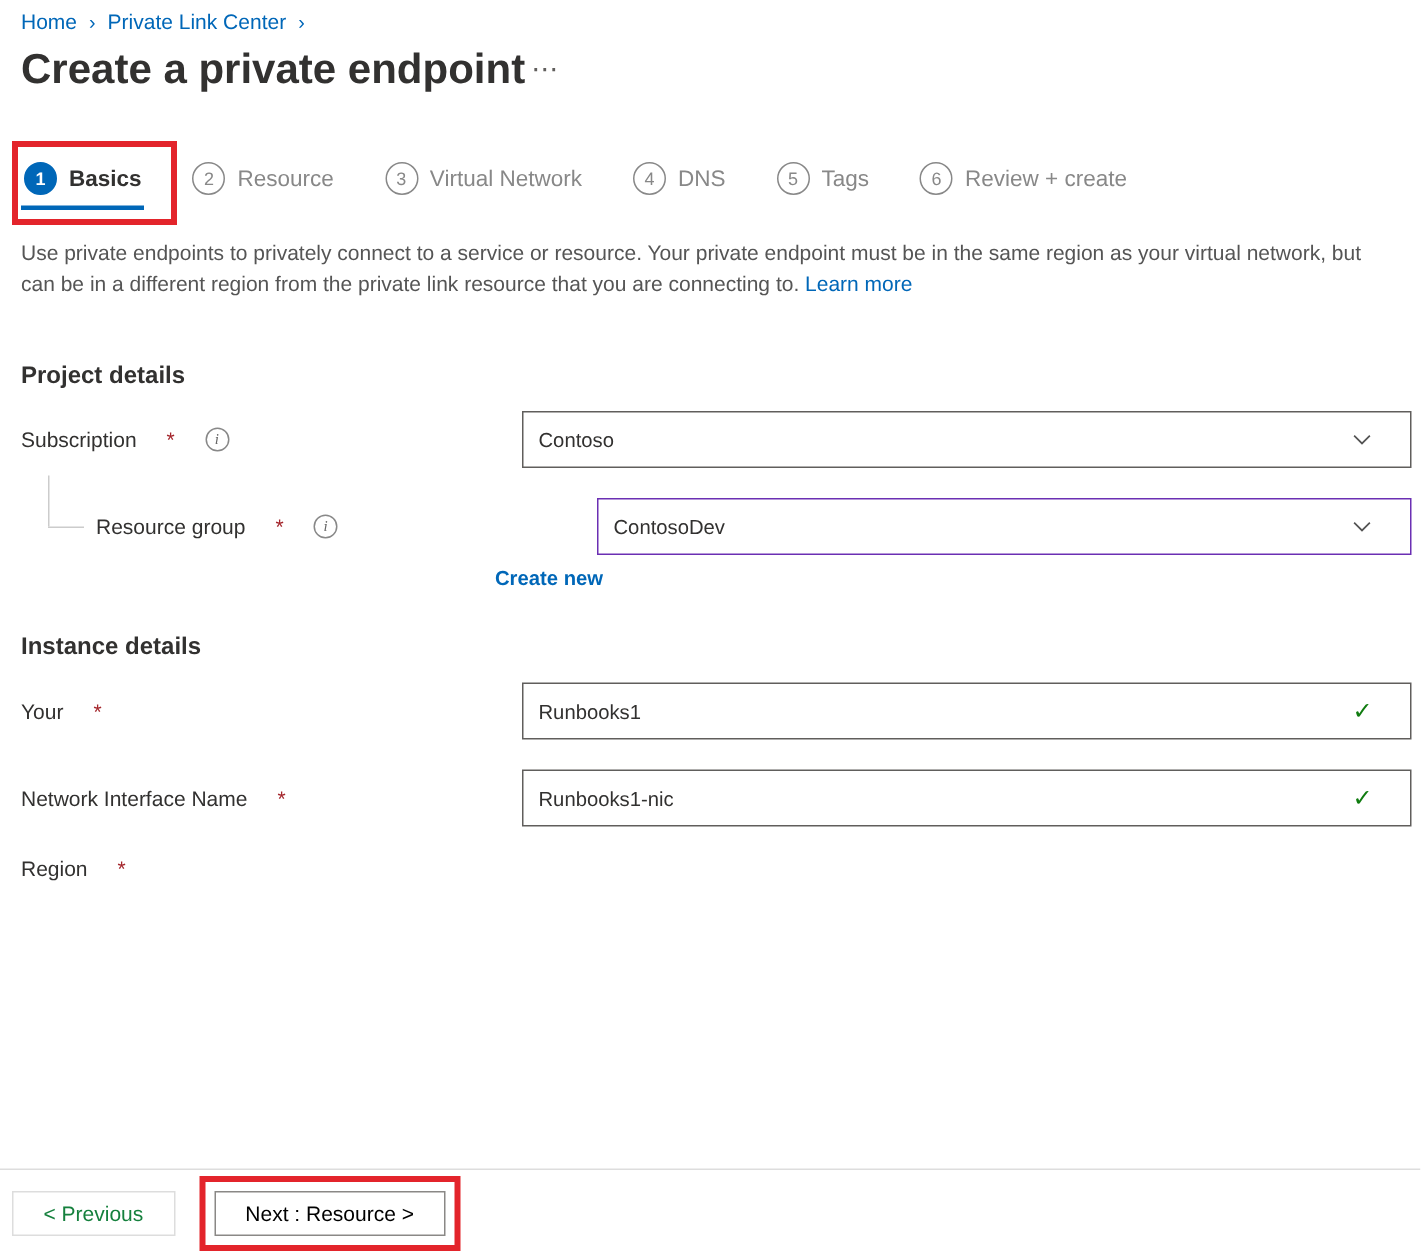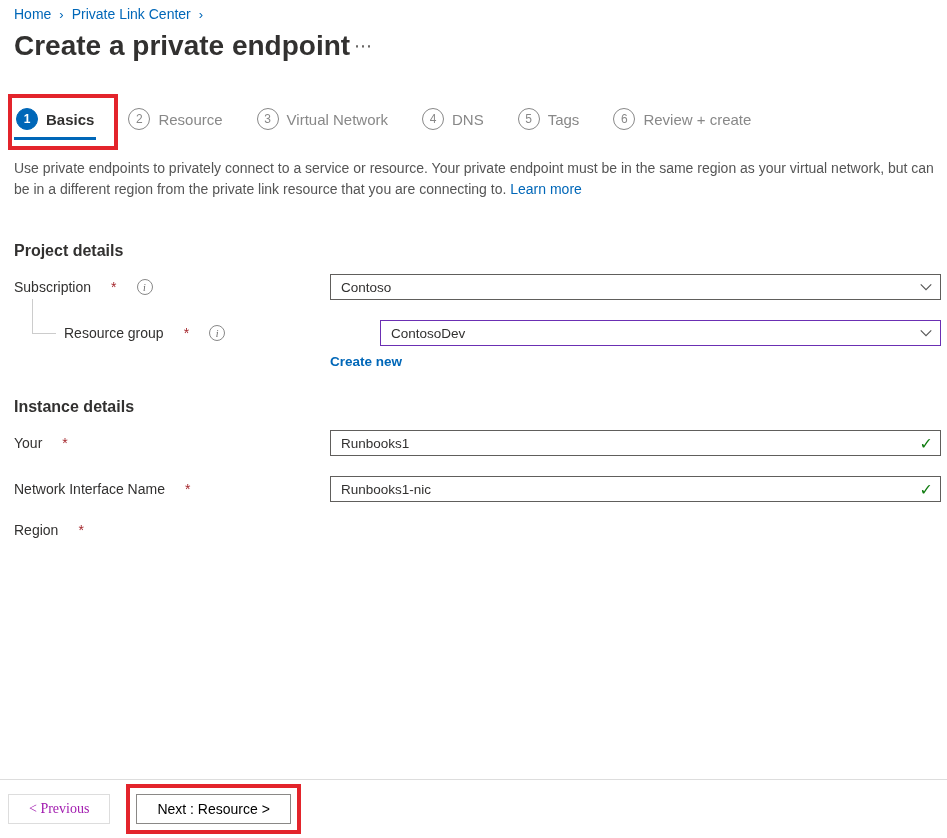--- a/index.html
+++ b/index.html
@@ -4,21 +4,21 @@
 <style>
   html, body {
     margin: 0;
     padding: 0;
     font-family: "Segoe UI", Arial, sans-serif;
     background: #ffffff;
     color: #323130;
     width: 947px;
   }
   .page {
-    padding: 6px 6px 0 14px;
+    padding: 6px 24px 0 14px;
     box-sizing: border-box;
     min-height: 838px;
     position: relative;
   }
 
   
   .breadcrumb {
     display: flex;
     align-items: center;
     gap: 8px;
@@ -171,24 +171,25 @@
     background: #ccc;
   }
 
   .select, .textbox {
     width: 100%;
     box-sizing: border-box;
     border: 1px solid #605e5c;
     font-size: 13.5px;
     padding: 5px 30px 5px 10px;
     background: #fff;
-    height: 26px;
+    height: 38px;
     line-height: 14px;
     font-family: inherit;
     color: #323130;
+    margin-left: 18px;
   }
   .select.purple { border-color: #6b2fb3; }
   .chev-down {
     position: absolute;
     right: 8px;
     top: 50%;
     transform: translateY(-50%);
     pointer-events: none;
   }
   .chev-down svg { display:block; }
@@ -222,24 +223,23 @@
   }
   .btn {
     font-size: 14px;
     padding: 6px 20px;
     background: #fff;
     border: 1px solid #8a8886;
     cursor: pointer;
     font-family: inherit;
   }
   .btn.disabled {
-    color: #a21caf;
+    color: #15803d;
     border-color: #ddd;
     cursor: default;
-    font-family: Liberation Serif, serif;
   }
   .btn-highlight {
     position: absolute;
     border: 4px solid #e3242b;
     pointer-events: none;
     box-sizing: border-box;
   }
 </style>
 </head>
 <body>

